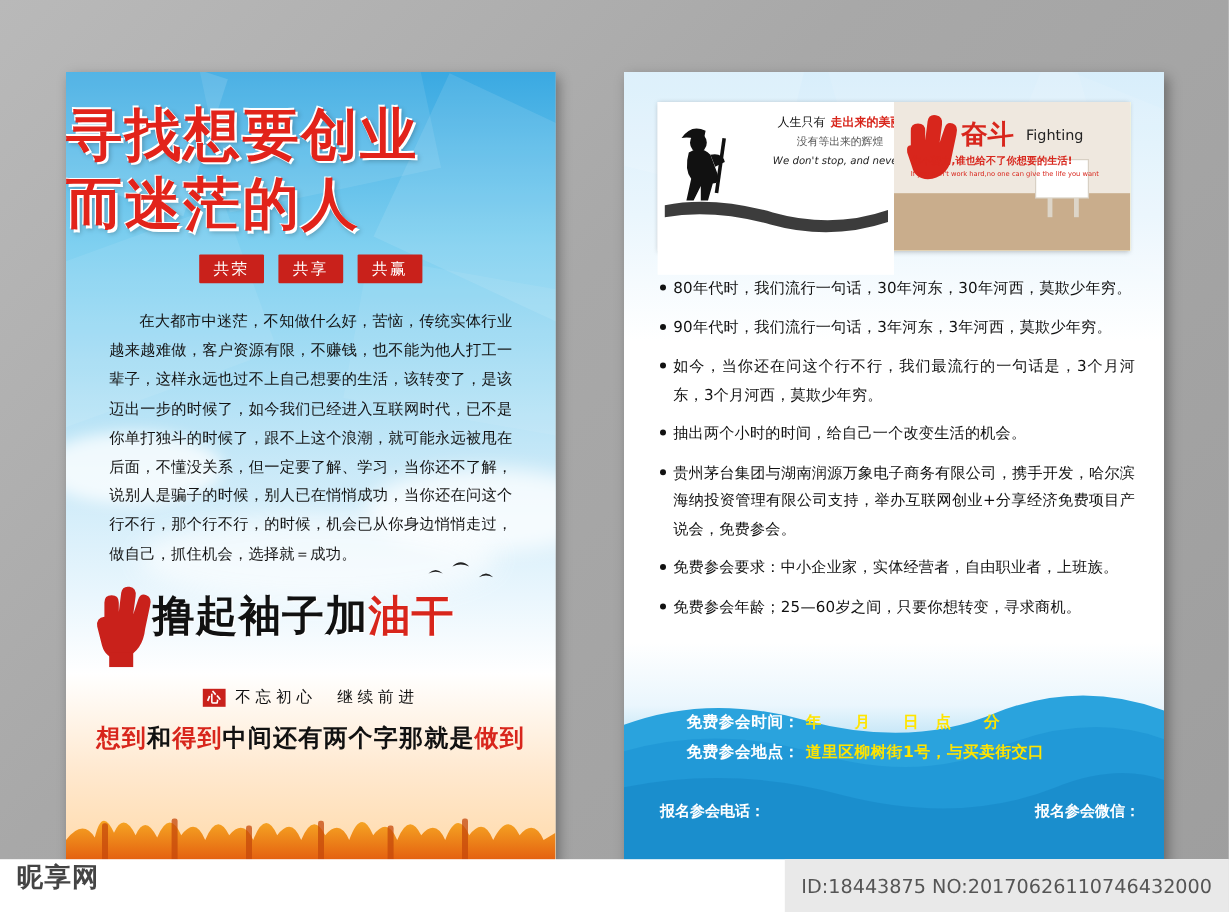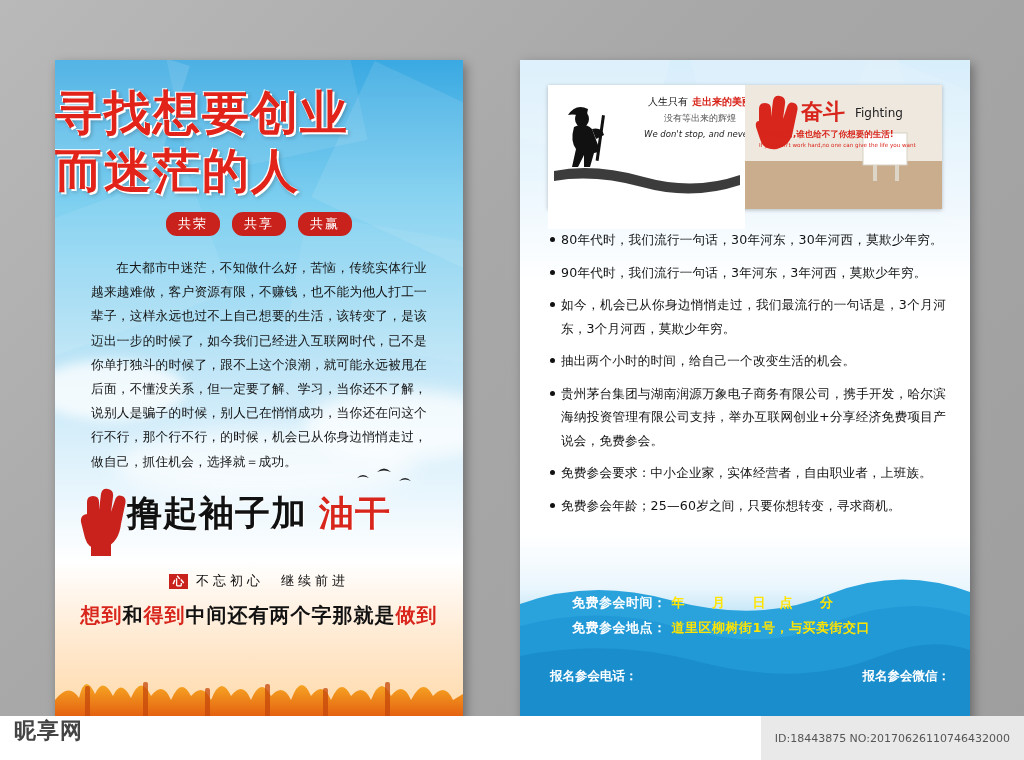--- a/index.html
+++ b/index.html
@@ -14,21 +14,21 @@
     position:absolute;left:0;bottom:0;width:1024px;height:44px;
     background:#ffffff;display:flex;
   }
   .logo-cn{
     margin-left:14px;font-size:22px;font-weight:bold;color:#444;
     font-family:"DejaVu Sans","Liberation Sans",sans-serif;letter-spacing:1px;
   }
   .logo-url{margin-left:10px;font-size:26px;color:#777;letter-spacing:.5px;margin-top:42px;}
   .id-box{
     position:absolute;right:0;top:0;height:44px;background:#e9e9e9;
-    display:flex;align-items:center;padding:0 14px;color:#555;font-size:11px;
+    display:flex;align-items:center;padding:0 14px;color:#555;font-size:16px;
   }
   
   .page{position:absolute;box-shadow:3px 4px 10px rgba(0,0,0,.35);overflow:hidden;}
   
   .page-left{
     left:55px;top:60px;width:408px;height:660px;
     background:linear-gradient(180deg,#3aa9e2 0%,#7fd0f0 22%,#c9e9f8 50%,#e9f6fd 66%,#ffffff 76%,#ffe9d0 88%,#ffd9a8 100%);
   }
   .poly-bg{position:absolute;inset:0;overflow:hidden;}
   .poly-bg span{position:absolute;display:block;background:rgba(255,255,255,.13);}
@@ -38,37 +38,37 @@
     letter-spacing:2px;
     text-shadow:2px 2px 0 #ffffff, -1px -1px 0 #ffffff, 3px 3px 4px rgba(0,0,0,.25);
     font-family:"DejaVu Sans","Liberation Sans",sans-serif;
   }
   .sub-tags{
     position:absolute;left:0;top:152px;width:408px;
     display:flex;justify-content:center;gap:12px;
   }
   .sub-tags i{
     font-style:normal;background:#c9211b;color:#fff;font-size:13px;
-    padding:3px 12px;letter-spacing:2px;border-radius:11px;
+    padding:3px 12px;letter-spacing:2px;border-radius:1px;
   }
   .body-text{
     position:absolute;left:36px;top:196px;width:336px;
     font-size:12.7px;line-height:24.2px;color:#141414;text-align:justify;
     text-indent:25px;letter-spacing:.2px;
   }
   .cloud{
     position:absolute;border-radius:50%;background:rgba(255,255,255,.75);
   }
   .sleeve-text{
     position:absolute;left:72px;top:430px;width:310px;
     font-size:35px;font-weight:bold;color:#111;letter-spacing:1px;
     font-family:"DejaVu Serif","Liberation Serif",serif;
     text-shadow:1px 1px 0 #fff;
   }
-  .sleeve-red{color:#d8261c;margin-left:12px;}
+  .sleeve-red{color:#d8261c;}
   .fist{
     position:absolute;left:22px;top:424px;width:54px;height:72px;
   }
   .motto-row{
     position:absolute;left:0;top:512px;width:408px;text-align:center;
     font-size:13px;color:#111;letter-spacing:4px;
   }
   .motto-row b{background:#c9211b;color:#fff;padding:1px 4px;margin-right:8px;font-size:11px;letter-spacing:0;}
   .final-line{
     position:absolute;left:0;top:542px;width:408px;text-align:center;
@@ -226,21 +226,21 @@
         <text x="110" y="32" font-size="12" fill="#222" font-family="DejaVu Sans">Fighting</text>
         <text x="14" y="52" font-size="8.5" font-weight="bold" fill="#d8261c" font-family="DejaVu Sans">你不努力,谁也给不了你想要的生活!</text>
         <text x="14" y="62" font-size="5.6" fill="#d8261c" font-family="DejaVu Sans">If you don't work hard,no one can give the life you want</text>
       </svg>
     </div>
   </div>
 
   <div class="bullets">
     <div class="bullet">80年代时，我们流行一句话，30年河东，30年河西，莫欺少年穷。</div>
     <div class="bullet">90年代时，我们流行一句话，3年河东，3年河西，莫欺少年穷。</div>
-    <div class="bullet">如今，机会已从你身边悄悄走过，我们最流行的一句话是，3个月河东，3个月河西，莫欺少年穷。</div>
+    <div class="bullet">如今，当你还在问这个行不行，我们最流行的一句话是，3个月河东，3个月河西，莫欺少年穷。</div>
     <div class="bullet">抽出两个小时的时间，给自己一个改变生活的机会。</div>
     <div class="bullet">贵州茅台集团与湖南润源万象电子商务有限公司，携手开发，哈尔滨海纳投资管理有限公司支持，举办互联网创业+分享经济免费项目产说会，免费参会。</div>
     <div class="bullet">免费参会要求：中小企业家，实体经营者，自由职业者，上班族。</div>
     <div class="bullet">免费参会年龄；25—60岁之间，只要你想转变，寻求商机。</div>
   </div>
 
   <div class="wave">
     <svg viewBox="0 0 450 160" width="450" height="160" preserveAspectRatio="none">
       <path d="M0 44 q70 -26 150 -4 q90 24 160 -6 q70 -28 140 -2 L450 160 L0 160 Z" fill="#2aa3dd"></path>
       <path d="M0 66 q80 -22 160 2 q90 26 160 -8 q70 -26 130 -4 L450 160 L0 160 Z" fill="#1f95d4" opacity=".75"></path>

